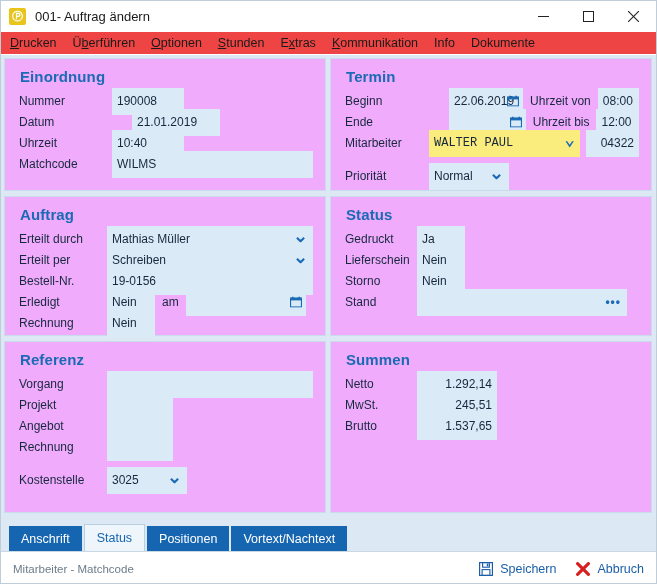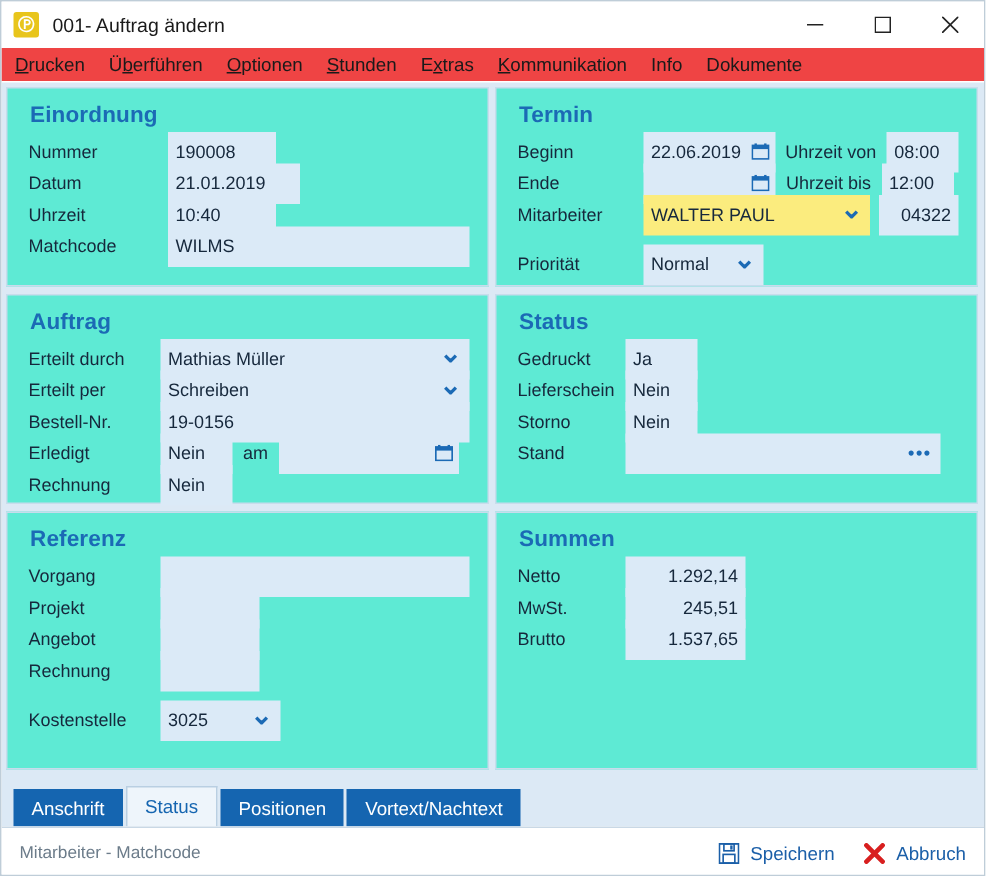--- a/index.html
+++ b/index.html
@@ -74,21 +74,21 @@
     left: 0; top: 54px;
     width: 657px; height: 463px;
     background: #dce9f5;
     padding: 3px 3px 0 3px;
     display: flex;
     flex-wrap: wrap;
     align-content: flex-start;
     gap: 5px 4px;
   }
   .panel {
-    background: #5eead4;
+    background: #f0abfc;
     border: 1px solid #c8dcec;
     width: 322px;
     padding: 9px 12px 6px 14px;
     position: relative;
   }
   .panel.h1 { height: 133px; }
   .panel.h2 { height: 140px; }
   .panel.h3 { height: 172px; }
 
   .panel-title {
@@ -124,25 +124,25 @@
     align-items: center;
     padding: 0 5px;
     position: relative;
     overflow: hidden;
   }
   .fld.right { justify-content: flex-end; }
   .fld.hl { background: #fbec7e; }
 
   .w-num   { width: 72px; }
   .w-wide  { width: 206px; }
-  .w-date  { width: 88px; }
+  .w-date  { width: 88px; margin-left: 20px; }
   .w-time  { width: 48px; }
   .w-small { width: 48px; }
   .w-emp   { width: 53px; padding-left: 12px; }
-  .w-mit   { width: 152px; }
+  .w-mit   { width: 152px; font-family: Liberation Mono, monospace; }
   .w-pri   { width: 80px; text-align: right; }
   .w-sum   { width: 80px; padding-left: 28px; }
   .w-ref   { width: 66px; }
   .w-vor   { width: 206px; }
   .w-ks    { width: 80px; }
   .w-stand { width: 210px; }
   .w-amd   { width: 120px; }
 
   .caret {
     position: absolute;

